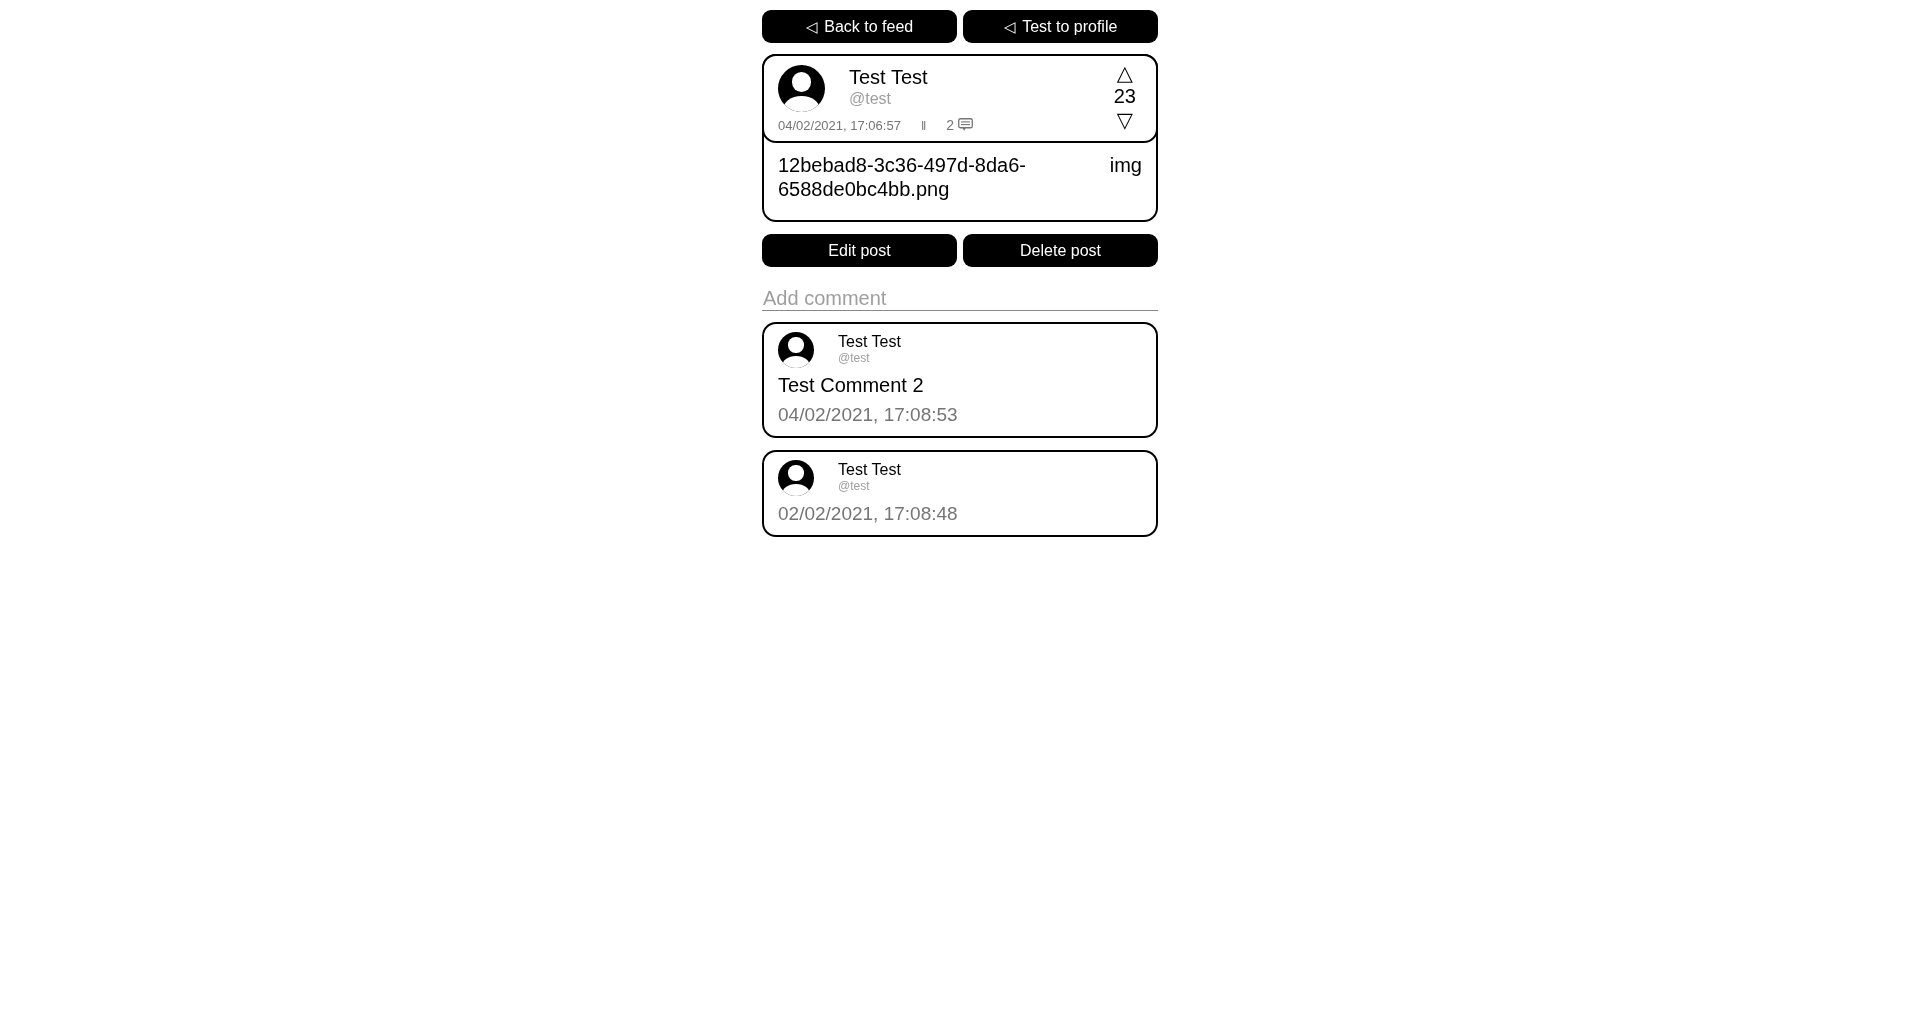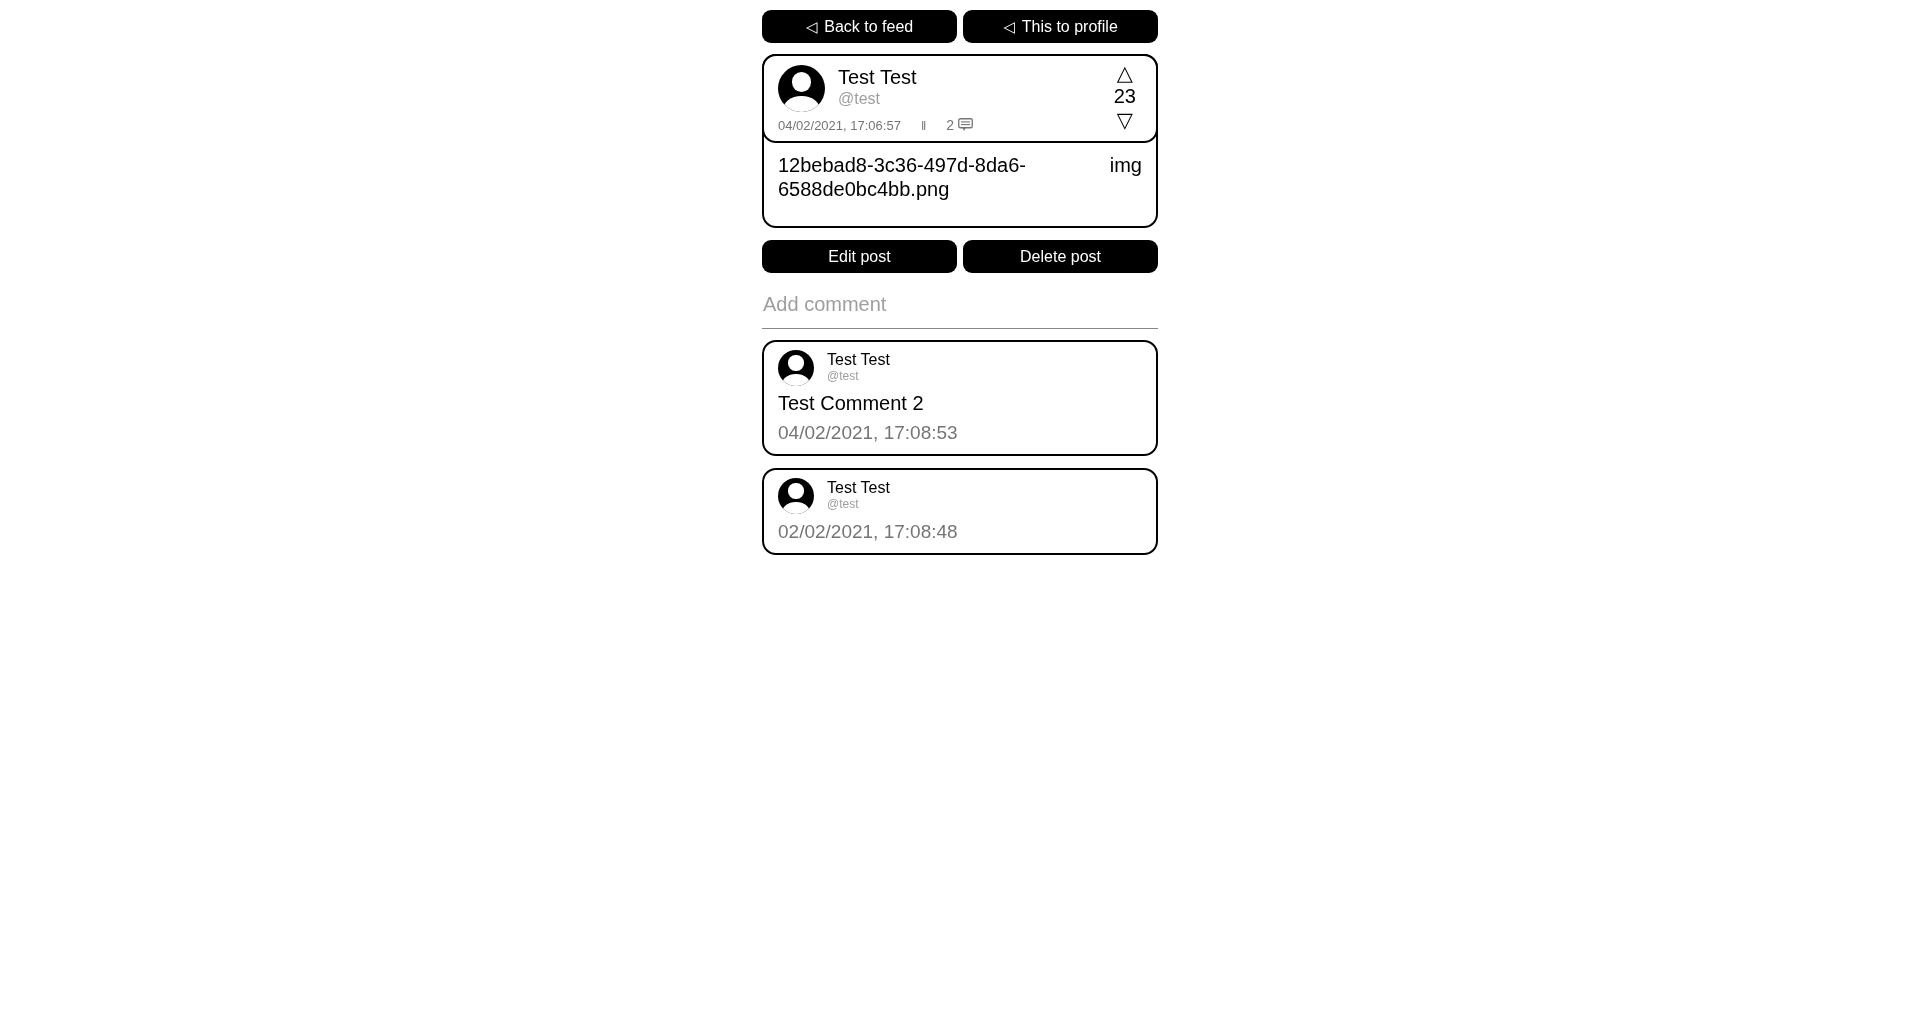--- a/index.html
+++ b/index.html
@@ -24,21 +24,21 @@
   }
   .btn .tri { font-size: 15px; line-height: 1; }
 
   
   .post-wrapper { border: 2px solid #000; border-radius: 14px; margin-top: 11px; }
   .post-main {
     border: 2px solid #000; border-radius: 14px;
     margin: -2px -2px 0; padding: 9px 14px 8px;
     position: relative; background: #fff;
   }
-  .hdr { display: flex; gap: 13px; align-items: flex-start; }
+  .hdr { display: flex; gap: 24px; align-items: flex-start; }
 
   
   .avatar {
     width: 47px; height: 47px; flex: none;
     background: #000; border-radius: 50%;
     position: relative; overflow: hidden;
   }
   .avatar::before {
     content: ""; position: absolute;
     left: 29%; top: 15%; width: 42%; height: 42%;
@@ -66,34 +66,34 @@
     display: flex; flex-direction: column; align-items: center;
   }
   .vote-btn {
     background: none; border: none; padding: 0; cursor: pointer;
     font-size: 21px; line-height: 1.05; color: #000; font-family: inherit;
   }
   .vote-score { font-size: 20px; line-height: 1.15; margin: 1px 0; }
 
   .attachment-row {
     display: flex; justify-content: space-between; align-items: flex-start;
-    padding: 10px 14px 25px; font-size: 20px;
+    padding: 10px 14px 19px; font-size: 20px;
   }
   .attachment-name { width: 280px; line-height: 1.2; }
   .attachment-type { line-height: 1.2; }
 
   .action-row { margin-top: 12px; }
 
   .add-comment { margin-top: 18px; }
   .comment-input {
     width: 100%; box-sizing: border-box;
     border: 0; border-bottom: 1px solid #888;
     background: transparent; outline: none;
     font-size: 20px; font-family: inherit; color: #000;
-    padding: 2px 1px 12px;
+    padding: 2px 1px 0;
   }
   .comment-input::placeholder { color: #9e9e9e; opacity: 1; }
 
   .comments { margin-top: 11px; display: flex; flex-direction: column; gap: 12px; padding-bottom: 20px; }
   .comment-card { border: 2px solid #000; border-radius: 14px; padding: 8px 14px 10px; background: #fff; }
   .c-name { font-size: 16px; line-height: 1.2; }
   .c-handle { font-size: 12px; line-height: 1.3; color: #9e9e9e; }
   .c-text { font-size: 20px; line-height: 1.15; margin-top: 6px; }
   .c-time { font-size: 19px; color: #757575; margin-top: 7px; }
 </style>
@@ -102,21 +102,21 @@
 
 <div class="content">
 
   <div class="btn-row">
     <button class="btn">
       <span class="tri">◁</span>
       <span>Back to feed</span>
     </button>
     <button class="btn">
       <span class="tri">◁</span>
-      <span>This to profile</span>
+      <span>Test to profile</span>
     </button>
   </div>
 
   <div class="post-wrapper">
     <div class="post-main">
       <div class="hdr">
         <div class="avatar"></div>
         <div>
           <div class="author-name">Test Test</div>
           <div class="author-handle">@test</div>

